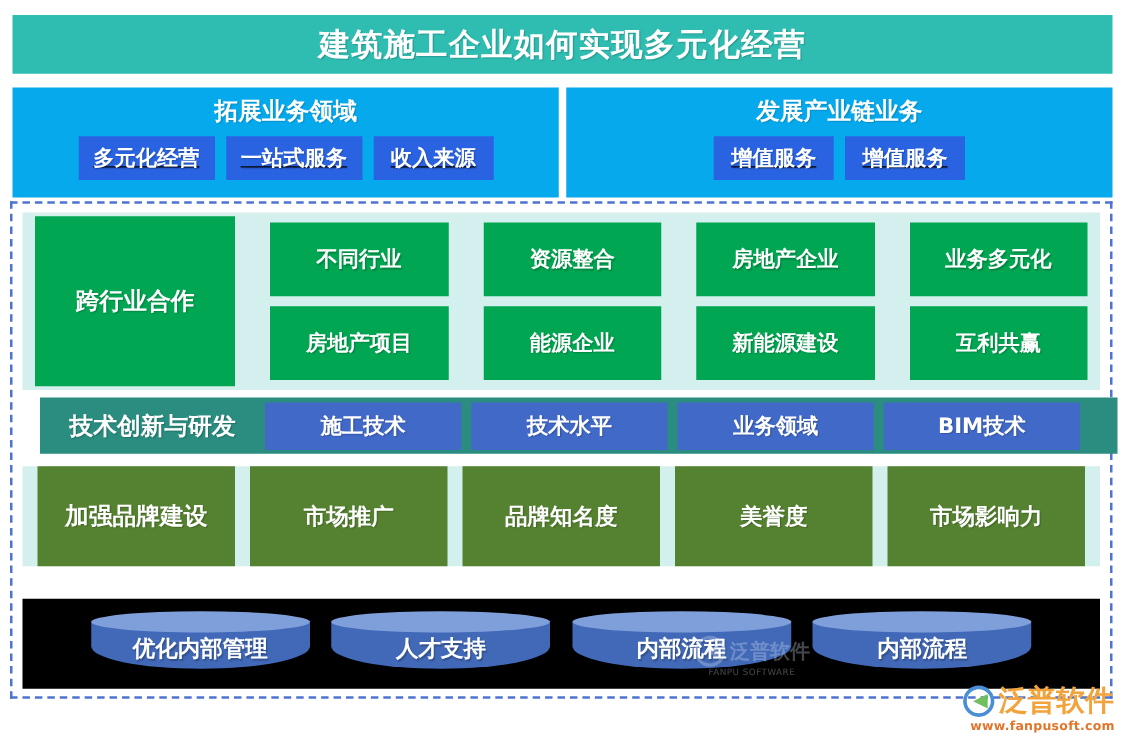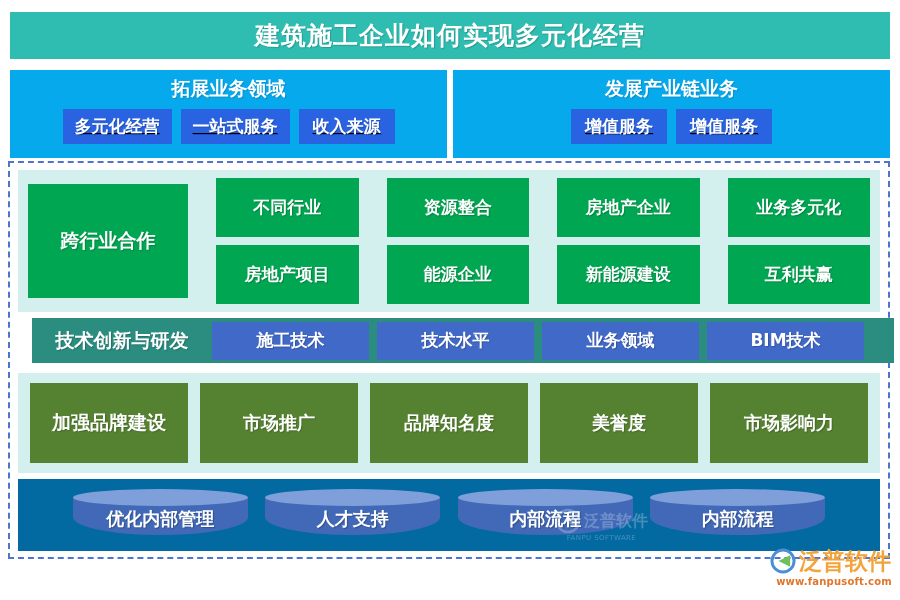--- a/index.html
+++ b/index.html
@@ -118,21 +118,21 @@
   }
   .green-lead {
     background: #00a651;
     color: #ffffff;
     font-size: 19px;
     font-weight: bold;
     display: flex;
     align-items: center;
     justify-content: center;
     width: 160px;
-    height: 114px;
+    height: 136px;
     flex: none;
     text-shadow: 1px 1px 1px rgba(0,0,0,0.2);
   }
   .green-grid {
     flex: 1 1 auto;
     display: grid;
     grid-template-columns: repeat(4, 1fr);
     grid-template-rows: repeat(2, 1fr);
     gap: 8px;
     height: 126px;
@@ -189,21 +189,21 @@
     justify-content: center;
     text-shadow: 1px 1px 1px rgba(0,0,0,0.2);
   }
 
   
   #sec-brand {
     position: absolute;
     left: 18px;
     top: 373px;
     width: 862px;
-    height: 100px;
+    height: 80px;
     background: #d4f0ee;
     display: flex;
     align-items: center;
     gap: 12px;
     padding: 8px 12px;
     box-sizing: border-box;
   }
   .olive-cell {
     background: #558230;
     color: #ffffff;
@@ -220,21 +220,21 @@
     font-size: 19px;
   }
 
   
   #sec-internal {
     position: absolute;
     left: 18px;
     top: 479px;
     width: 862px;
     height: 72px;
-    background: #0369a1;
+    background: #000000;
     display: flex;
     align-items: center;
     justify-content: space-around;
     padding: 0 46px;
     box-sizing: border-box;
   }
   .cyl {
     position: relative;
     width: 175px;
     height: 52px;

